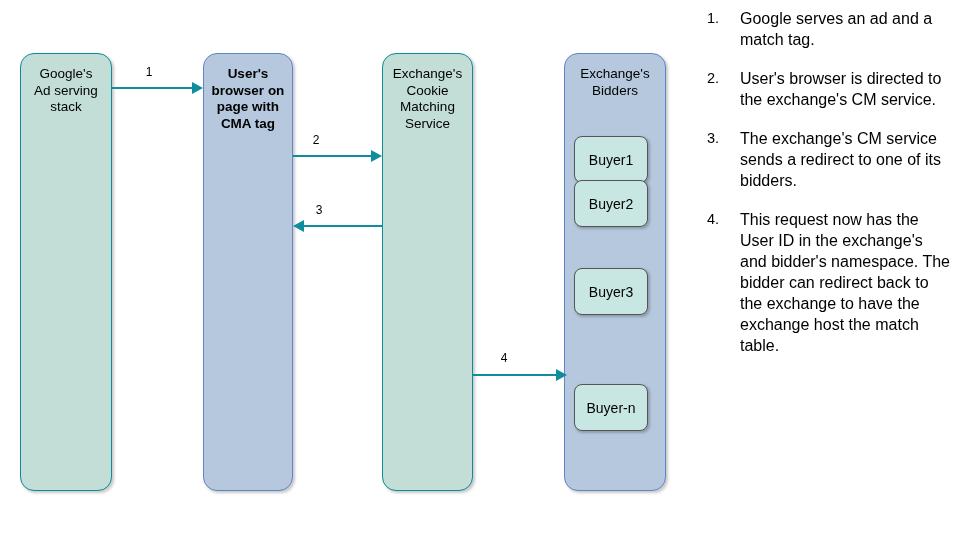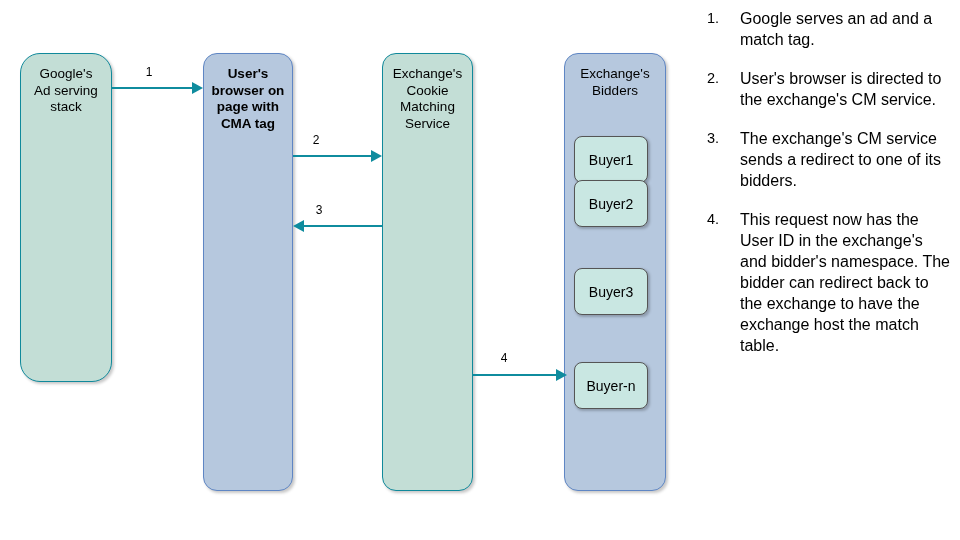--- a/index.html
+++ b/index.html
@@ -40,21 +40,21 @@
   }
   .pillar.blue {
     background: #b6c8de;
     border: 1.4px solid #5f86c4;
   }
   .pillar .ptext {
     display: block;
     white-space: pre-line;
   }
 
-  #box-google  { left: 20px;  top: 53px; width: 92px;  height: 329px; border-radius: 20px; }
+  #box-google  { left: 20px;  top: 53px; width: 92px;  height: 438px; }
   #box-browser { left: 203px; top: 53px; width: 90px;  height: 438px; font-weight: bold; }
   #box-cms     { left: 382px; top: 53px; width: 91px;  height: 438px; }
   #box-bidders { left: 564px; top: 53px; width: 102px; height: 438px; }
 
   
   .buyer {
     position: absolute;
     box-sizing: border-box;
     left: 574px;
     width: 74px;
@@ -63,21 +63,21 @@
     border: 1.1px solid #555555;
     border-radius: 8px;
     font-size: 14px;
     line-height: 47px;
     text-align: center;
     box-shadow: 1.5px 1.5px 2.5px rgba(0,0,0,0.22);
   }
   #buyer-1 { top: 136px; }
   #buyer-2 { top: 180px; }
   #buyer-3 { top: 268px; }
-  #buyer-n { top: 362px; }
+  #buyer-n { top: 384px; }
 
   
   .arrow-line {
     position: absolute;
     height: 2.2px;
     background: #0f8c9e;
   }
   .arrow-head {
     position: absolute;
     width: 0; height: 0;

